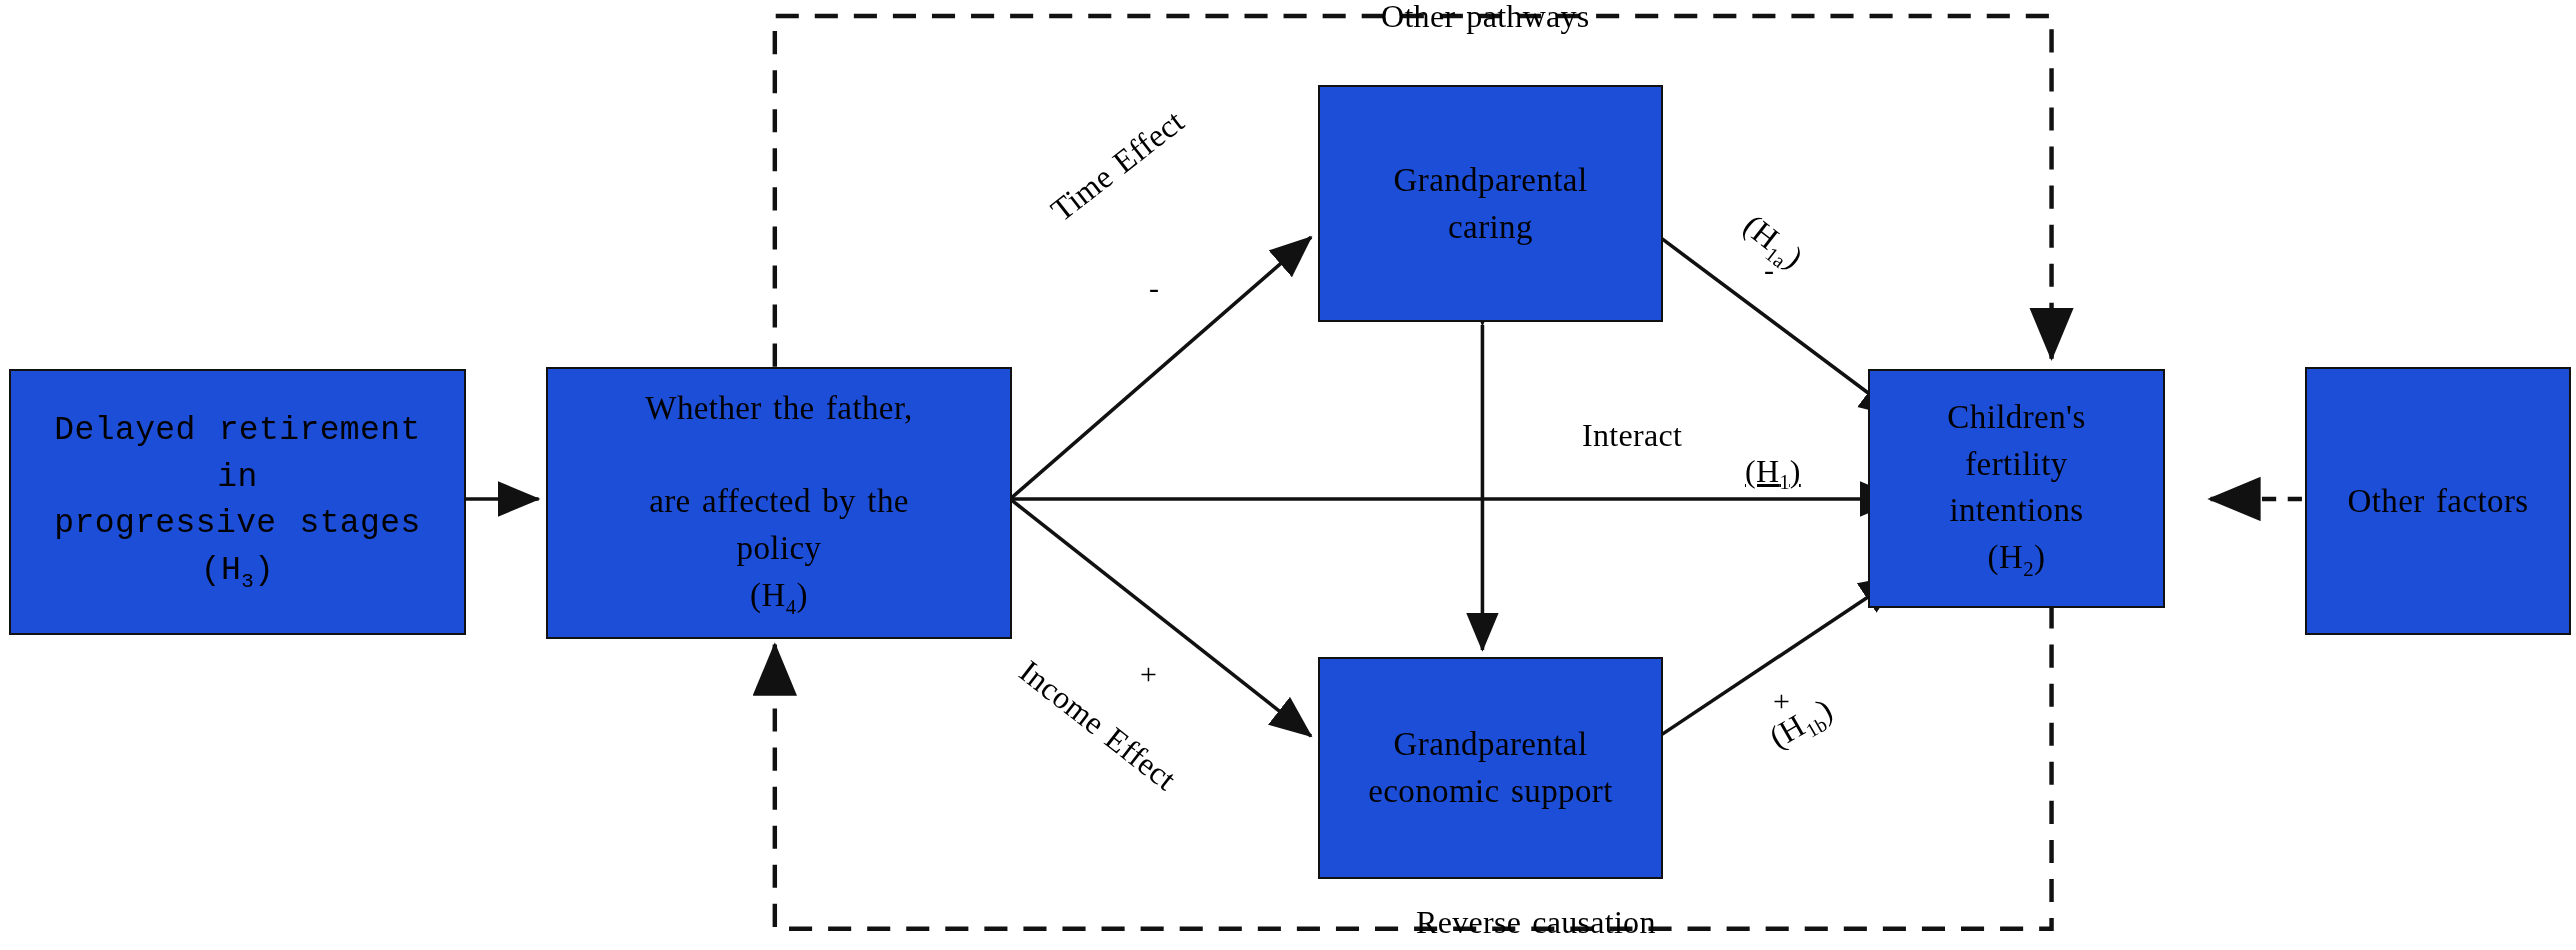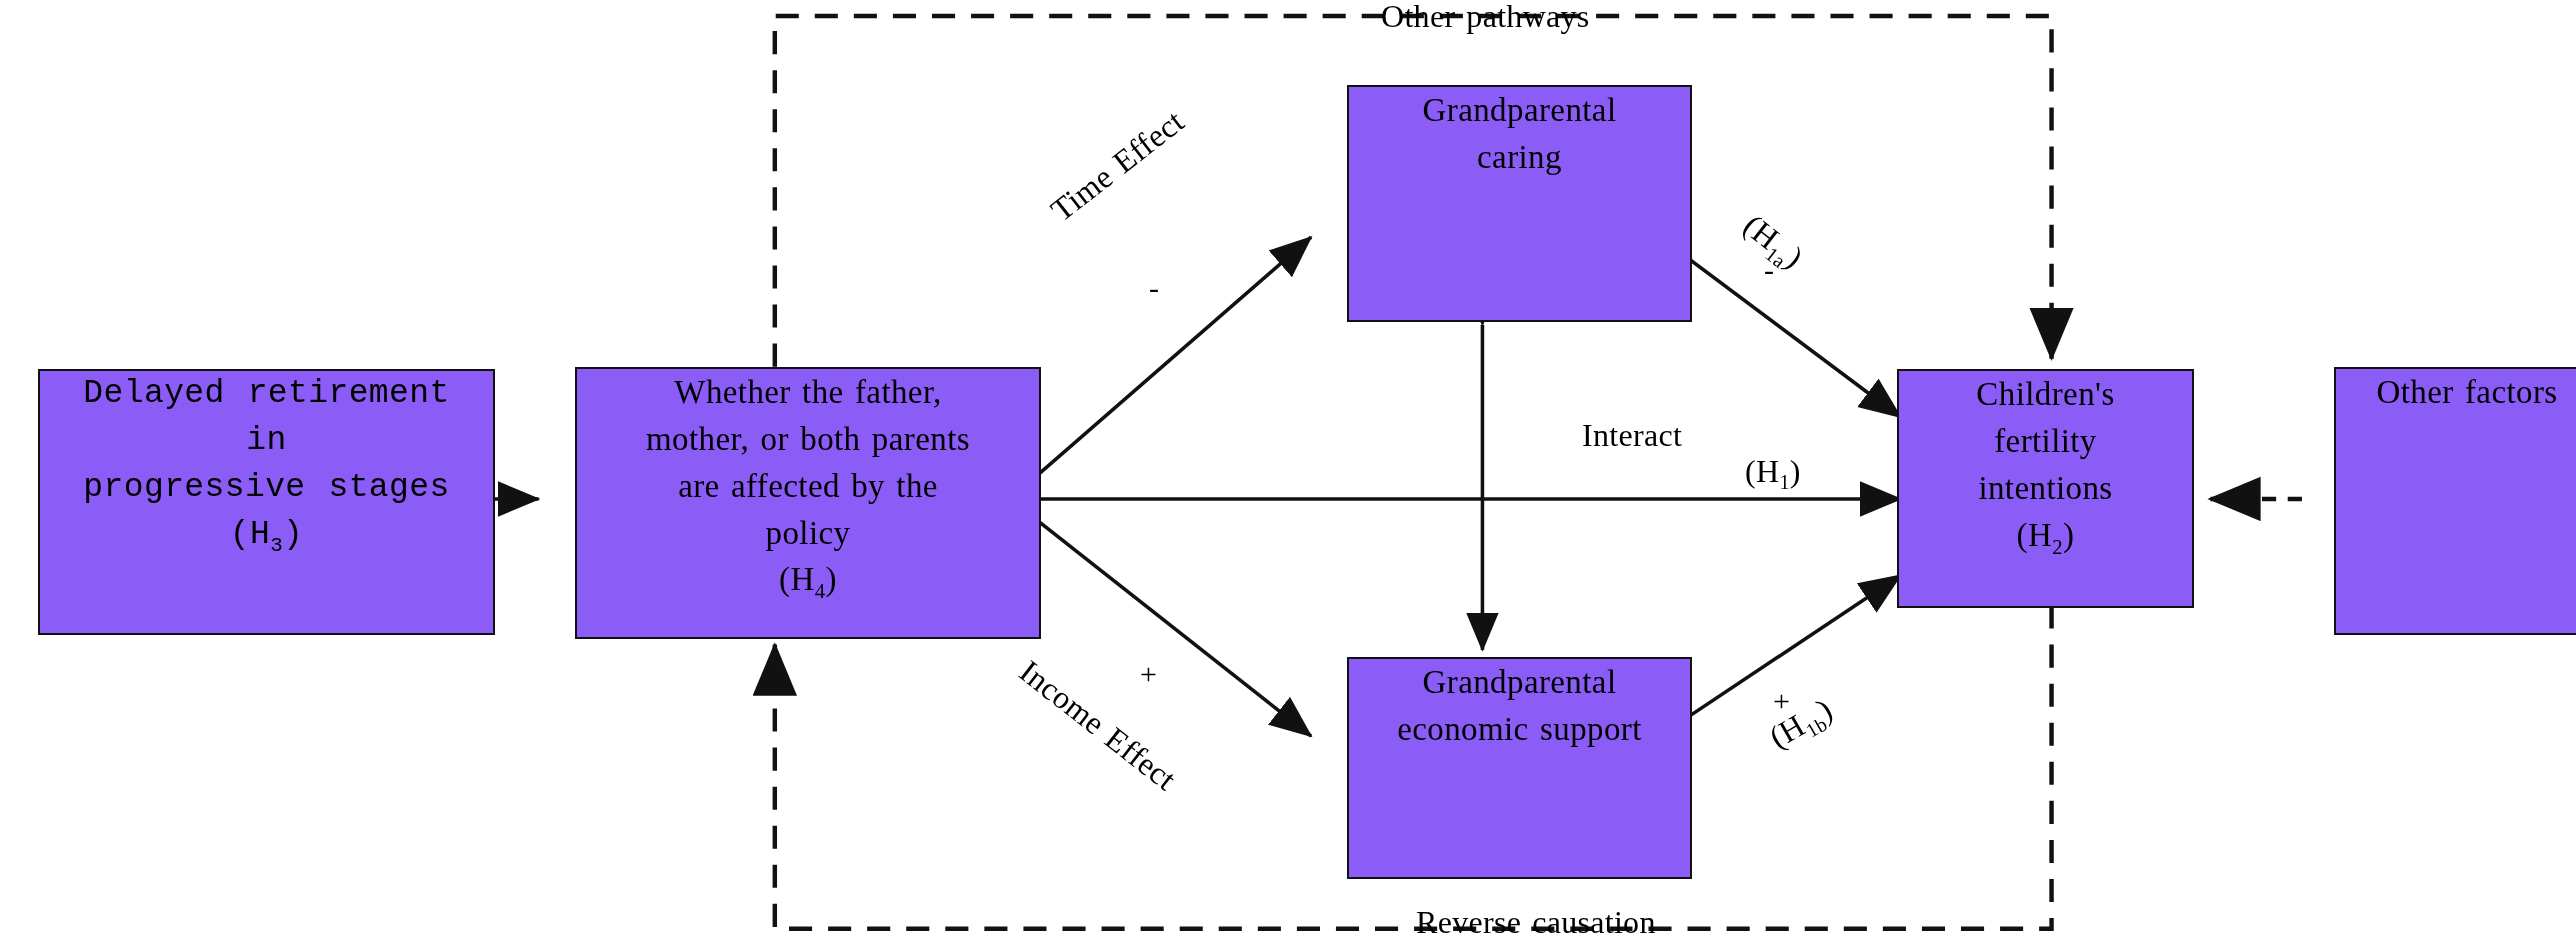--- a/index.html
+++ b/index.html
@@ -1,35 +1,35 @@
 <!DOCTYPE html>
 <html style="font-size:14px"><head>
 <meta charset="utf-8">
 <style>
   html,body{margin:0;padding:0;background:#ffffff;}
   #stage{position:relative;width:2576px;height:950px;background:#ffffff;
          font-family:"Liberation Serif","DejaVu Serif",serif;color:#000;}
   svg#diagram{position:absolute;left:0;top:0;width:2576px;height:950px;}
-  .nodebox{position:absolute;border:2.7px solid #111;background:#8b5cf6;
-           display:flex;justify-content:center;text-align:center;margin-left:29px;}
+  .nodebox{position:absolute;border:2.7px solid #111;background:#1d4ed8;
+           display:flex;align-items:center;justify-content:center;text-align:center;}
   .nodebox .txt{font-size:33px;line-height:1.42;letter-spacing:0.4px;padding:0 12.4px;
                 word-spacing:2.7px;}
   .lbl{position:absolute;white-space:nowrap;font-size:32px;letter-spacing:0.3px;word-spacing:2.7px;}
   .sign{position:absolute;white-space:nowrap;font-size:30px;}
   sub{font-size:.63em;}
   #b1{left:9px;  top:369px; width:453px; height:262px;font-family:Liberation Mono, monospace;}
   #b2{left:546px; top:367px; width:462px; height:268px;}
   #b3{left:1318px;top:85px;  width:341px; height:233px;}
   #b4{left:1318px;top:657px; width:341px; height:218px;}
   #b5{left:1868px;top:369px; width:293px; height:235px;}
   #b6{left:2305px;top:367px; width:262px; height:264px;}
   #lab-other-pathways{left:1381px; top:-1.8px;}
   #lab-reverse{left:1416px; top:904px;}
   #lab-interact{left:1582px; top:417px;}
-  #lab-h1{left:1745px; top:453px;}
+  #lab-h1{left:1745px; top:453px;text-decoration:underline;}
   #lab-time{left:1044px; top:200px;  transform:rotate(-38deg);transform-origin:left top;}
   #lab-income{left:1035px;top:653px; transform:rotate(38deg);transform-origin:left top;}
   #lab-h1a{left:1759px; top:207px;  transform:rotate(38deg);transform-origin:left top;}
   #lab-h1b{left:1763px; top:724px;  transform:rotate(-30deg);transform-origin:left top;}
   #sg-minus-time{left:1149px; top:271px;}
   #sg-plus-income{left:1140px;top:657px;}
   #sg-minus-h1a{left:1764px; top:253px;}
   #sg-plus-h1b{left:1773px; top:684px;}
 </style>
 </head>
@@ -72,21 +72,21 @@
     <div class="txt">
       <span>Delayed  retirement  in</span><br>
       <span>progressive  stages</span><br>
       (<span>H</span><sub>3</sub>)
     </div>
   </div>
 
   <div class="nodebox" id="b2">
     <div class="txt">
       <span>Whether  the  father,</span><br>
-      <span>mother,  or both  parents</span><br>
+      <br>
       <span>are  affected  by  the</span><br>
       <span>policy</span><br>
       (<span>H</span><sub>4</sub>)
     </div>
   </div>
 
   <div class="nodebox" id="b3">
     <div class="txt">
       <span>Grandparental</span><br>
       <span>caring</span>

